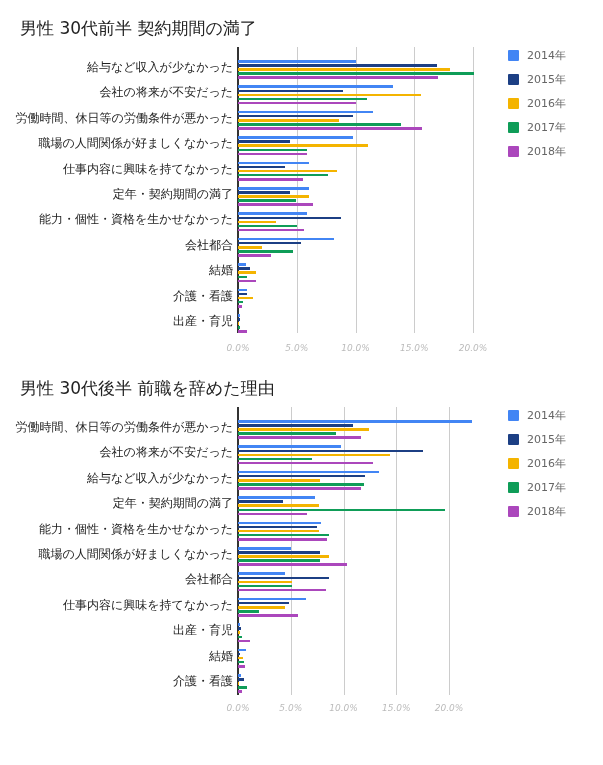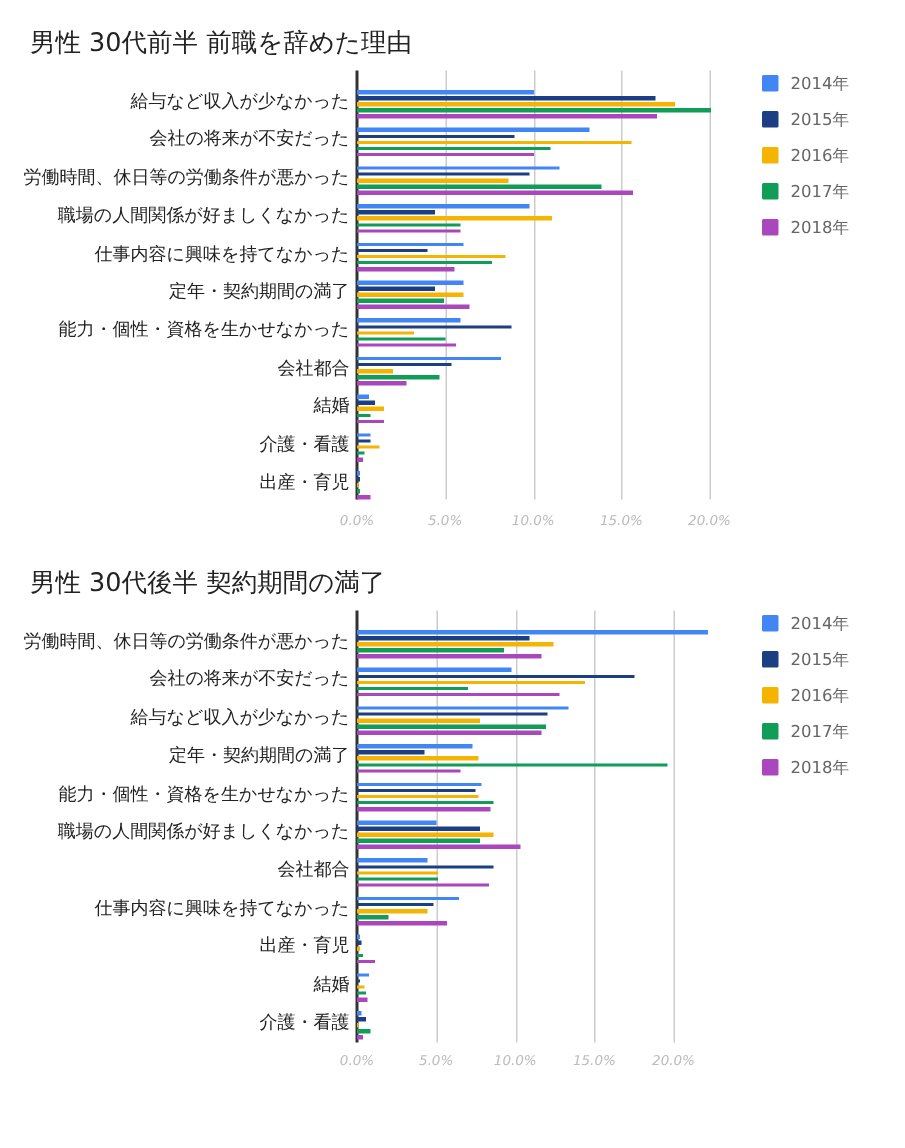--- a/index.html
+++ b/index.html
@@ -14,21 +14,21 @@
   .bar{position:absolute;height:2.5px;}
   .legend{position:absolute;left:508px;}
   .leg-item{position:absolute;left:0;height:14px;display:flex;align-items:center;white-space:nowrap;}
   .leg-swatch{width:11px;height:11px;border-radius:1px;margin-right:8px;}
   .leg-label{font-size:11px;color:#666;}
 </style>
 </head>
 <body>
 
 <div class="chart" id="chart0" style="top:0;height:365px;">
-  <div class="title" style="top:17px;">男性 30代前半 前職を辞めた理由</div>
+  <div class="title" style="top:17px;">男性 30代前半 契約期間の満了</div>
   <div class="cats">
       <div class="cat-label" style="top: 59px;">給与など収入が少なかった</div>
       <div class="cat-label" style="top: 84.4px;">会社の将来が不安だった</div>
       <div class="cat-label" style="top: 109.8px;">労働時間、休日等の労働条件が悪かった</div>
       <div class="cat-label" style="top: 135.2px;">職場の人間関係が好ましくなかった</div>
       <div class="cat-label" style="top: 160.6px;">仕事内容に興味を持てなかった</div>
       <div class="cat-label" style="top: 186px;">定年・契約期間の満了</div>
       <div class="cat-label" style="top: 211.4px;">能力・個性・資格を生かせなかった</div>
       <div class="cat-label" style="top: 236.8px;">会社都合</div>
       <div class="cat-label" style="top: 262.2px;">結婚</div>
@@ -122,21 +122,21 @@
         <span class="leg-label">2017年</span>
       </div>
       <div class="leg-item" style="top: 96px;">
         <span class="leg-swatch" style="background: rgb(171, 71, 188);"></span>
         <span class="leg-label">2018年</span>
       </div>
     </div>
 </div>
 
 <div class="chart" id="chart1" style="top:0;height:765px;">
-  <div class="title" style="top:377px;">男性 30代後半 契約期間の満了</div>
+  <div class="title" style="top:377px;">男性 30代後半 前職を辞めた理由</div>
   <div class="cats">
       <div class="cat-label" style="top: 419px;">労働時間、休日等の労働条件が悪かった</div>
       <div class="cat-label" style="top: 444.4px;">会社の将来が不安だった</div>
       <div class="cat-label" style="top: 469.8px;">給与など収入が少なかった</div>
       <div class="cat-label" style="top: 495.2px;">定年・契約期間の満了</div>
       <div class="cat-label" style="top: 520.6px;">能力・個性・資格を生かせなかった</div>
       <div class="cat-label" style="top: 546px;">職場の人間関係が好ましくなかった</div>
       <div class="cat-label" style="top: 571.4px;">会社都合</div>
       <div class="cat-label" style="top: 596.8px;">仕事内容に興味を持てなかった</div>
       <div class="cat-label" style="top: 622.2px;">出産・育児</div>

